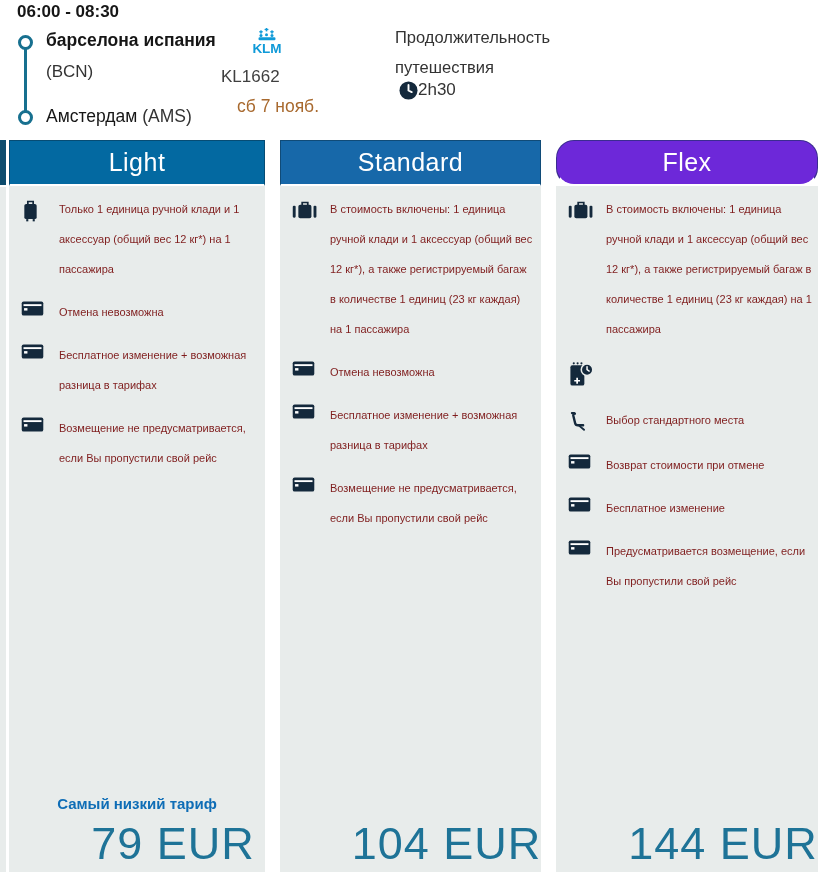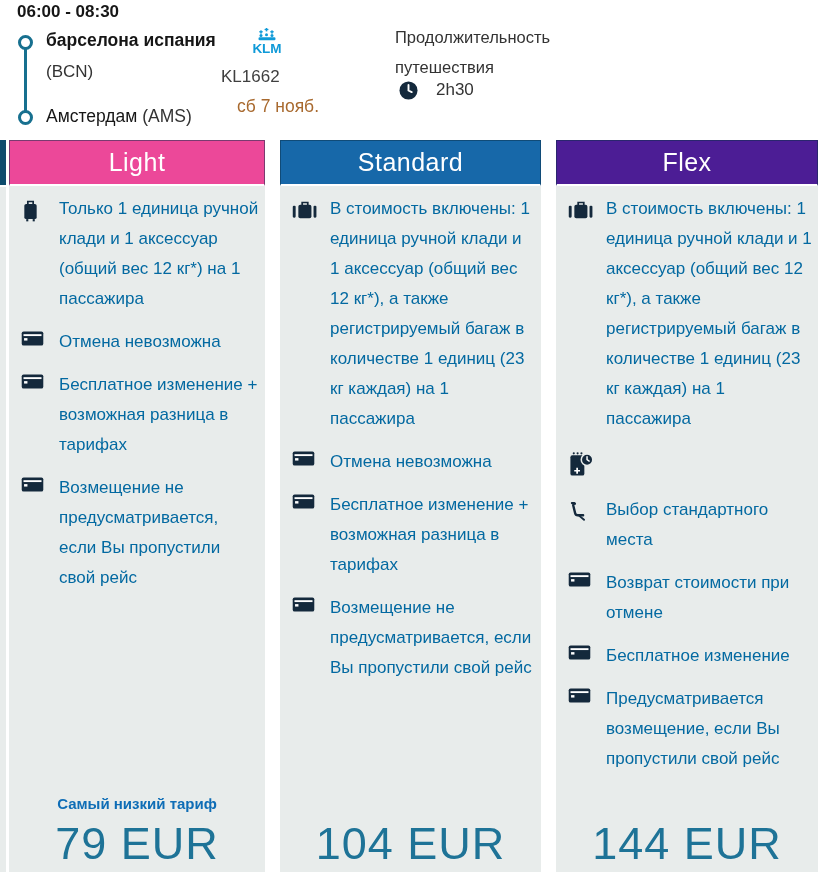--- a/index.html
+++ b/index.html
@@ -15,44 +15,44 @@
   .dot-bottom{left:9px;top:110px;}
   .origin-city{position:absolute;left:37px;top:30px;font-size:17.5px;font-weight:bold;color:#161616;}
   .origin-code{position:absolute;left:37px;top:62px;font-size:17px;color:#333;}
   .dest-row{position:absolute;left:37px;top:106px;font-size:17.5px;color:#161616;}
   .dest-city{font-weight:normal;}
   .dest-code{font-weight:normal;color:#333;}
   .klm-block{position:absolute;left:222px;top:26px;width:72px;text-align:center;}
   .flight-number{position:absolute;left:212px;top:67px;width:92px;text-align:left;font-size:17px;color:#3f3f3f;}
   .flight-date{position:absolute;left:206px;top:96px;width:104px;text-align:right;font-size:17.5px;color:#a8692e;}
   .duration-label{position:absolute;left:386px;top:22px;width:185px;font-size:16.5px;line-height:30px;color:#333;}
-  .duration-row{position:absolute;left:390px;top:80px;display:flex;align-items:center;gap:18px;}
+  .duration-row{position:absolute;left:390px;top:80px;display:flex;align-items:center;gap:0;}
   .duration-value{font-size:17px;color:#333;}
 
   
   .cards{position:absolute;left:0;top:140px;width:820px;height:732px;display:flex;}
   .prev-edge{flex:none;width:6px;margin-right:3px;display:flex;flex-direction:column;}
   .prev-edge .ph{height:45px;background:#0d4c6d;border-bottom:2px solid #fff;}
   .prev-edge .pb{flex:1;background:#e8eceb;}
   .card{flex:none;position:relative;display:flex;flex-direction:column;margin-right:15px;}
   .card:last-child{margin-right:0;}
   .card-light{width:256px;}
   .card-standard{width:261px;}
   .card-flex{width:262px;}
   .card-header{height:43px;border:1px solid rgba(10,48,72,.5);border-bottom:2px solid #fff;
                display:flex;align-items:center;justify-content:center;
                color:#fff;font-size:25px;letter-spacing:.5px;}
   .card-body{flex:1;background:#e8eceb;padding:8px 6px 0 12px;position:relative;overflow:hidden;}
   .feature{display:flex;margin-bottom:13px;}
   .ficon{flex:none;width:38px;padding-top:4px;}
-  .ftext{font-size:17px;line-height:30px;color:#0369a1;}
+  .ftext{font-size:11px;line-height:30px;color:#7f1d1d;}
   .tagline{position:absolute;left:0;bottom:60px;width:100%;text-align:center;
            font-size:15px;font-weight:bold;color:#0e6db6;}
   .price{position:absolute;left:0;bottom:2px;width:100%;text-align:center;
-         font-size:45px;font-weight:200;letter-spacing:1px;color:#1e7397;}
+         font-size:45px;font-weight:200;letter-spacing:1px;color:#1e7397;padding-left:36px;}
 </style>
 </head>
 <body>
 
 <div id="app">
 
   <div class="flight-header">
     <div class="time-range">06:00 - 08:30</div>
 
     <div class="route-line"></div>
@@ -93,21 +93,21 @@
     </div>
   </div>
 
   <div class="cards">
     <div class="prev-edge">
       <div class="ph"></div>
       <div class="pb"></div>
     </div>
 
     <div class="card card-light">
-      <div class="card-header" style="background: #ec4899;">Light</div>
+      <div class="card-header" style="background: #0369a1;">Light</div>
       <div class="card-body">
         <div>
             <div class="feature">
               <span class="ficon"><svg width="19" height="26" viewBox="0 0 20 26">
        <path d="M7.2 6 V3 h5.6 V6" stroke="#14293c" stroke-width="1.8" fill="none"></path>
        <rect x="3.5" y="5.5" width="13" height="16" rx="2" fill="#14293c"></rect>
        <rect x="5.5" y="21.5" width="2.2" height="2.4" fill="#14293c"></rect>
        <rect x="12.3" y="21.5" width="2.2" height="2.4" fill="#14293c"></rect>
      </svg></span>
               <span class="ftext">Только 1 единица ручной клади и 1 аксессуар (общий вес 12 кг*) на 1 пассажира</span>
@@ -178,21 +178,21 @@
        <rect x="3" y="7.6" width="3.6" height="2.6" fill="#fff"></rect>
      </svg></span>
               <span class="ftext">Возмещение не предусматривается, если Вы пропустили свой рейс</span>
             </div>
           </div>
         <div class="price">104 EUR</div>
       </div>
     </div>
 
     <div class="card card-flex">
-      <div class="card-header" style="background: #4c1d95;">Flex</div>
+      <div class="card-header" style="background: #6d28d9; border-radius: 18px;">Flex</div>
       <div class="card-body">
         <div>
             <div class="feature">
               <span class="ficon"><svg width="25" height="24" viewBox="0 0 26 24">
        <rect x="0.8" y="7.5" width="3" height="12.5" rx="1.2" fill="#14293c"></rect>
        <path d="M10.6 7 V4.2 h5.8 V7" stroke="#14293c" stroke-width="1.8" fill="none"></path>
        <rect x="6.6" y="6.5" width="13.6" height="14" rx="2" fill="#14293c"></rect>
        <rect x="22.4" y="7.5" width="3" height="12.5" rx="1.2" fill="#14293c"></rect>
      </svg></span>
               <span class="ftext">В стоимость включены: 1 единица ручной клади и 1 аксессуар (общий вес 12 кг*), а также регистрируемый багаж в количестве 1 единиц (23 кг каждая) на 1 пассажира</span>

